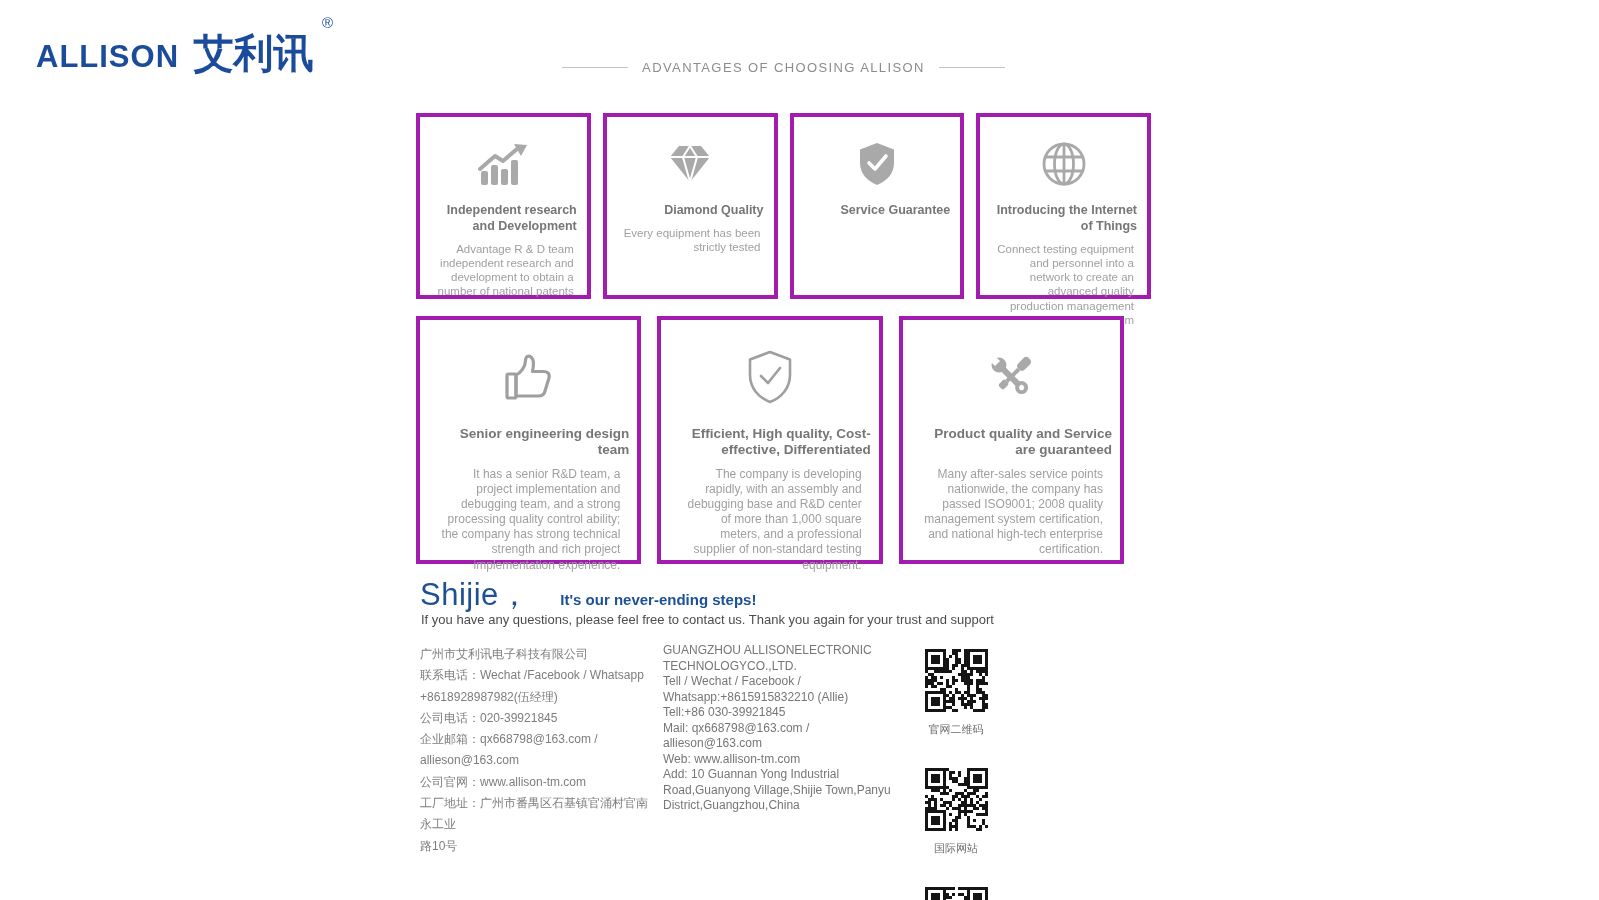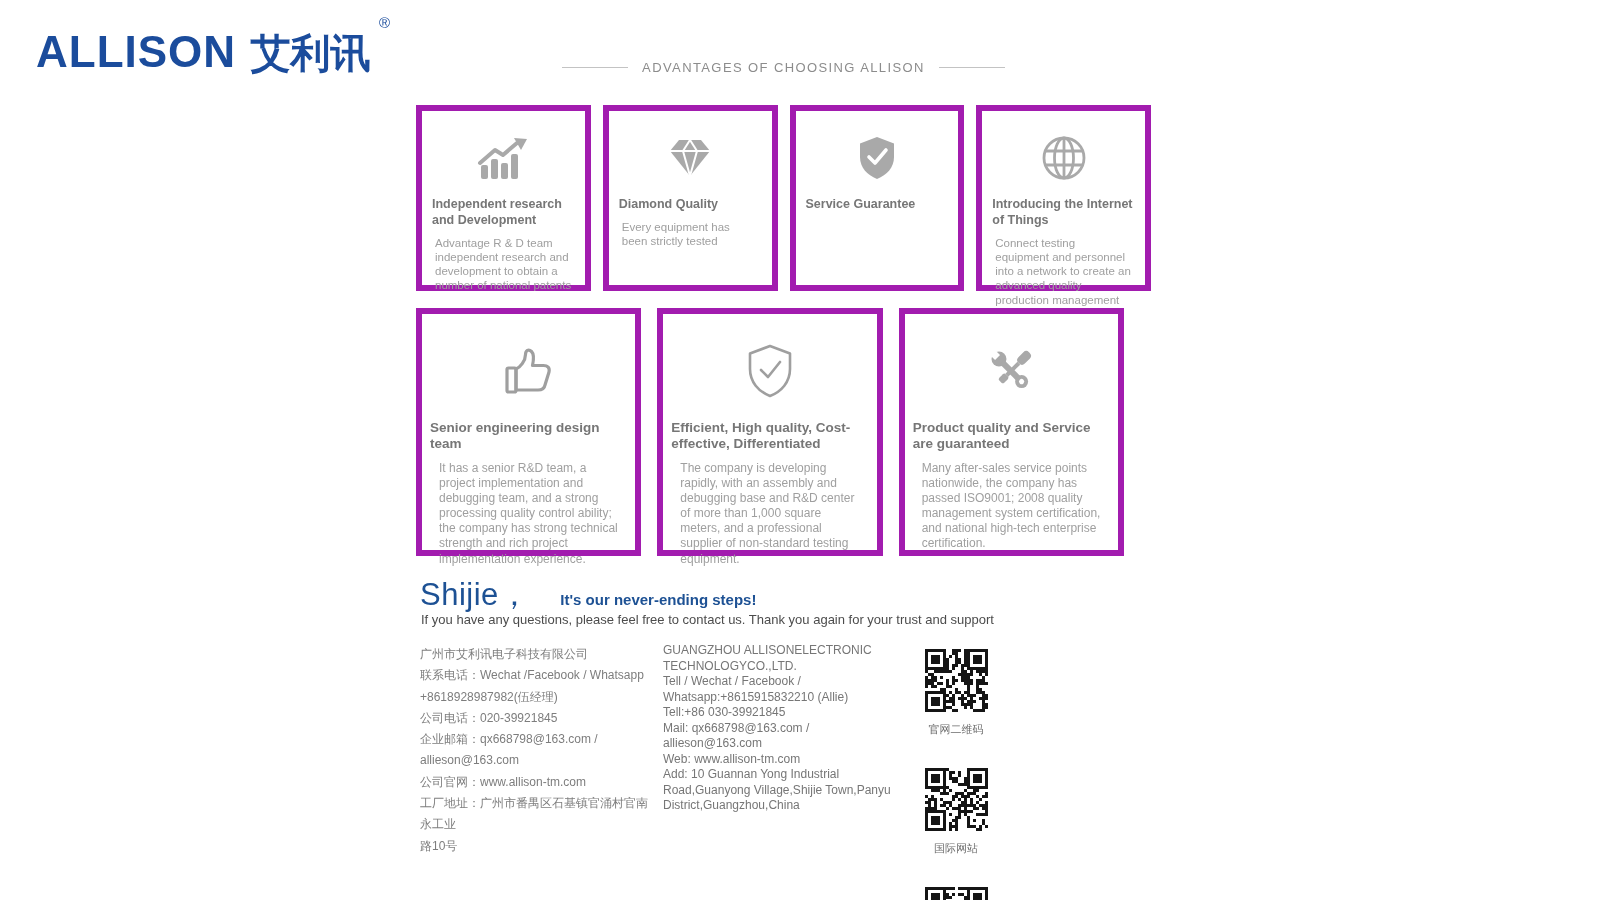--- a/index.html
+++ b/index.html
@@ -5,34 +5,34 @@
   * { margin:0; padding:0; box-sizing:border-box; }
   html,body { background:#fff; }
   body {
     width:1599px; height:900px; position:relative; overflow:hidden;
     font-family:"Liberation Sans", sans-serif;
     -webkit-font-smoothing:antialiased;
   }
 
   
   .logo { position:absolute; left:36px; top:26px; color:#1b4c9c; cursor:pointer; white-space:nowrap; }
-  .logo .latin { font-size:44px; font-weight:800; letter-spacing:1px; }
+  .logo .latin { font-size:31px; font-weight:800; letter-spacing:1px; }
   .logo .cjk   { font-size:40px; font-weight:700; margin-left:10px; }
   .logo .reg   { font-size:15px; font-weight:400; vertical-align:top; position:relative; top:-12px; margin-left:4px; }
 
   
   .adv-heading { position:absolute; left:416px; top:60px; width:735px; display:flex; align-items:center; justify-content:center; gap:14px; }
   .adv-heading .rule { width:66px; height:1px; background:#c3c3c3; }
   .adv-heading .txt  { font-size:13px; color:#8c8c8c; letter-spacing:1.4px; white-space:nowrap; }
 
   
   .card-row { position:absolute; left:416px; display:flex; }
   .row1 { top:105px; width:735px; gap:12px; }
   .row2 { top:308px; width:708px; gap:16px; }
-  .card { flex:1 1 0; background:#fff; border:6px solid #a21caf; text-align:left; }
+  .card { flex:1 1 0; background:#fff; border:4px solid #a21caf; text-align:right;margin-top:8px; }
   .row1 .card { height:186px; }
   .row2 .card { height:248px; }
   .card .icon-wrap { display:flex; align-items:center; justify-content:center; }
   .row1 .card .icon-wrap { height:76px; padding-top:18px; }
   .row2 .card .icon-wrap { height:92px; padding-top:22px; }
   .card .title { font-weight:700; color:#767676; }
   .row1 .card .title { font-size:12.5px; line-height:1.26; margin:10px 10px 0; }
   .row2 .card .title { font-size:13.5px; line-height:1.22; margin:14px 8px 0; }
   .card .body { color:#9f9f9f; }
   .row1 .card .body { font-size:11.5px; line-height:1.24; margin:7px 13px 0; }

